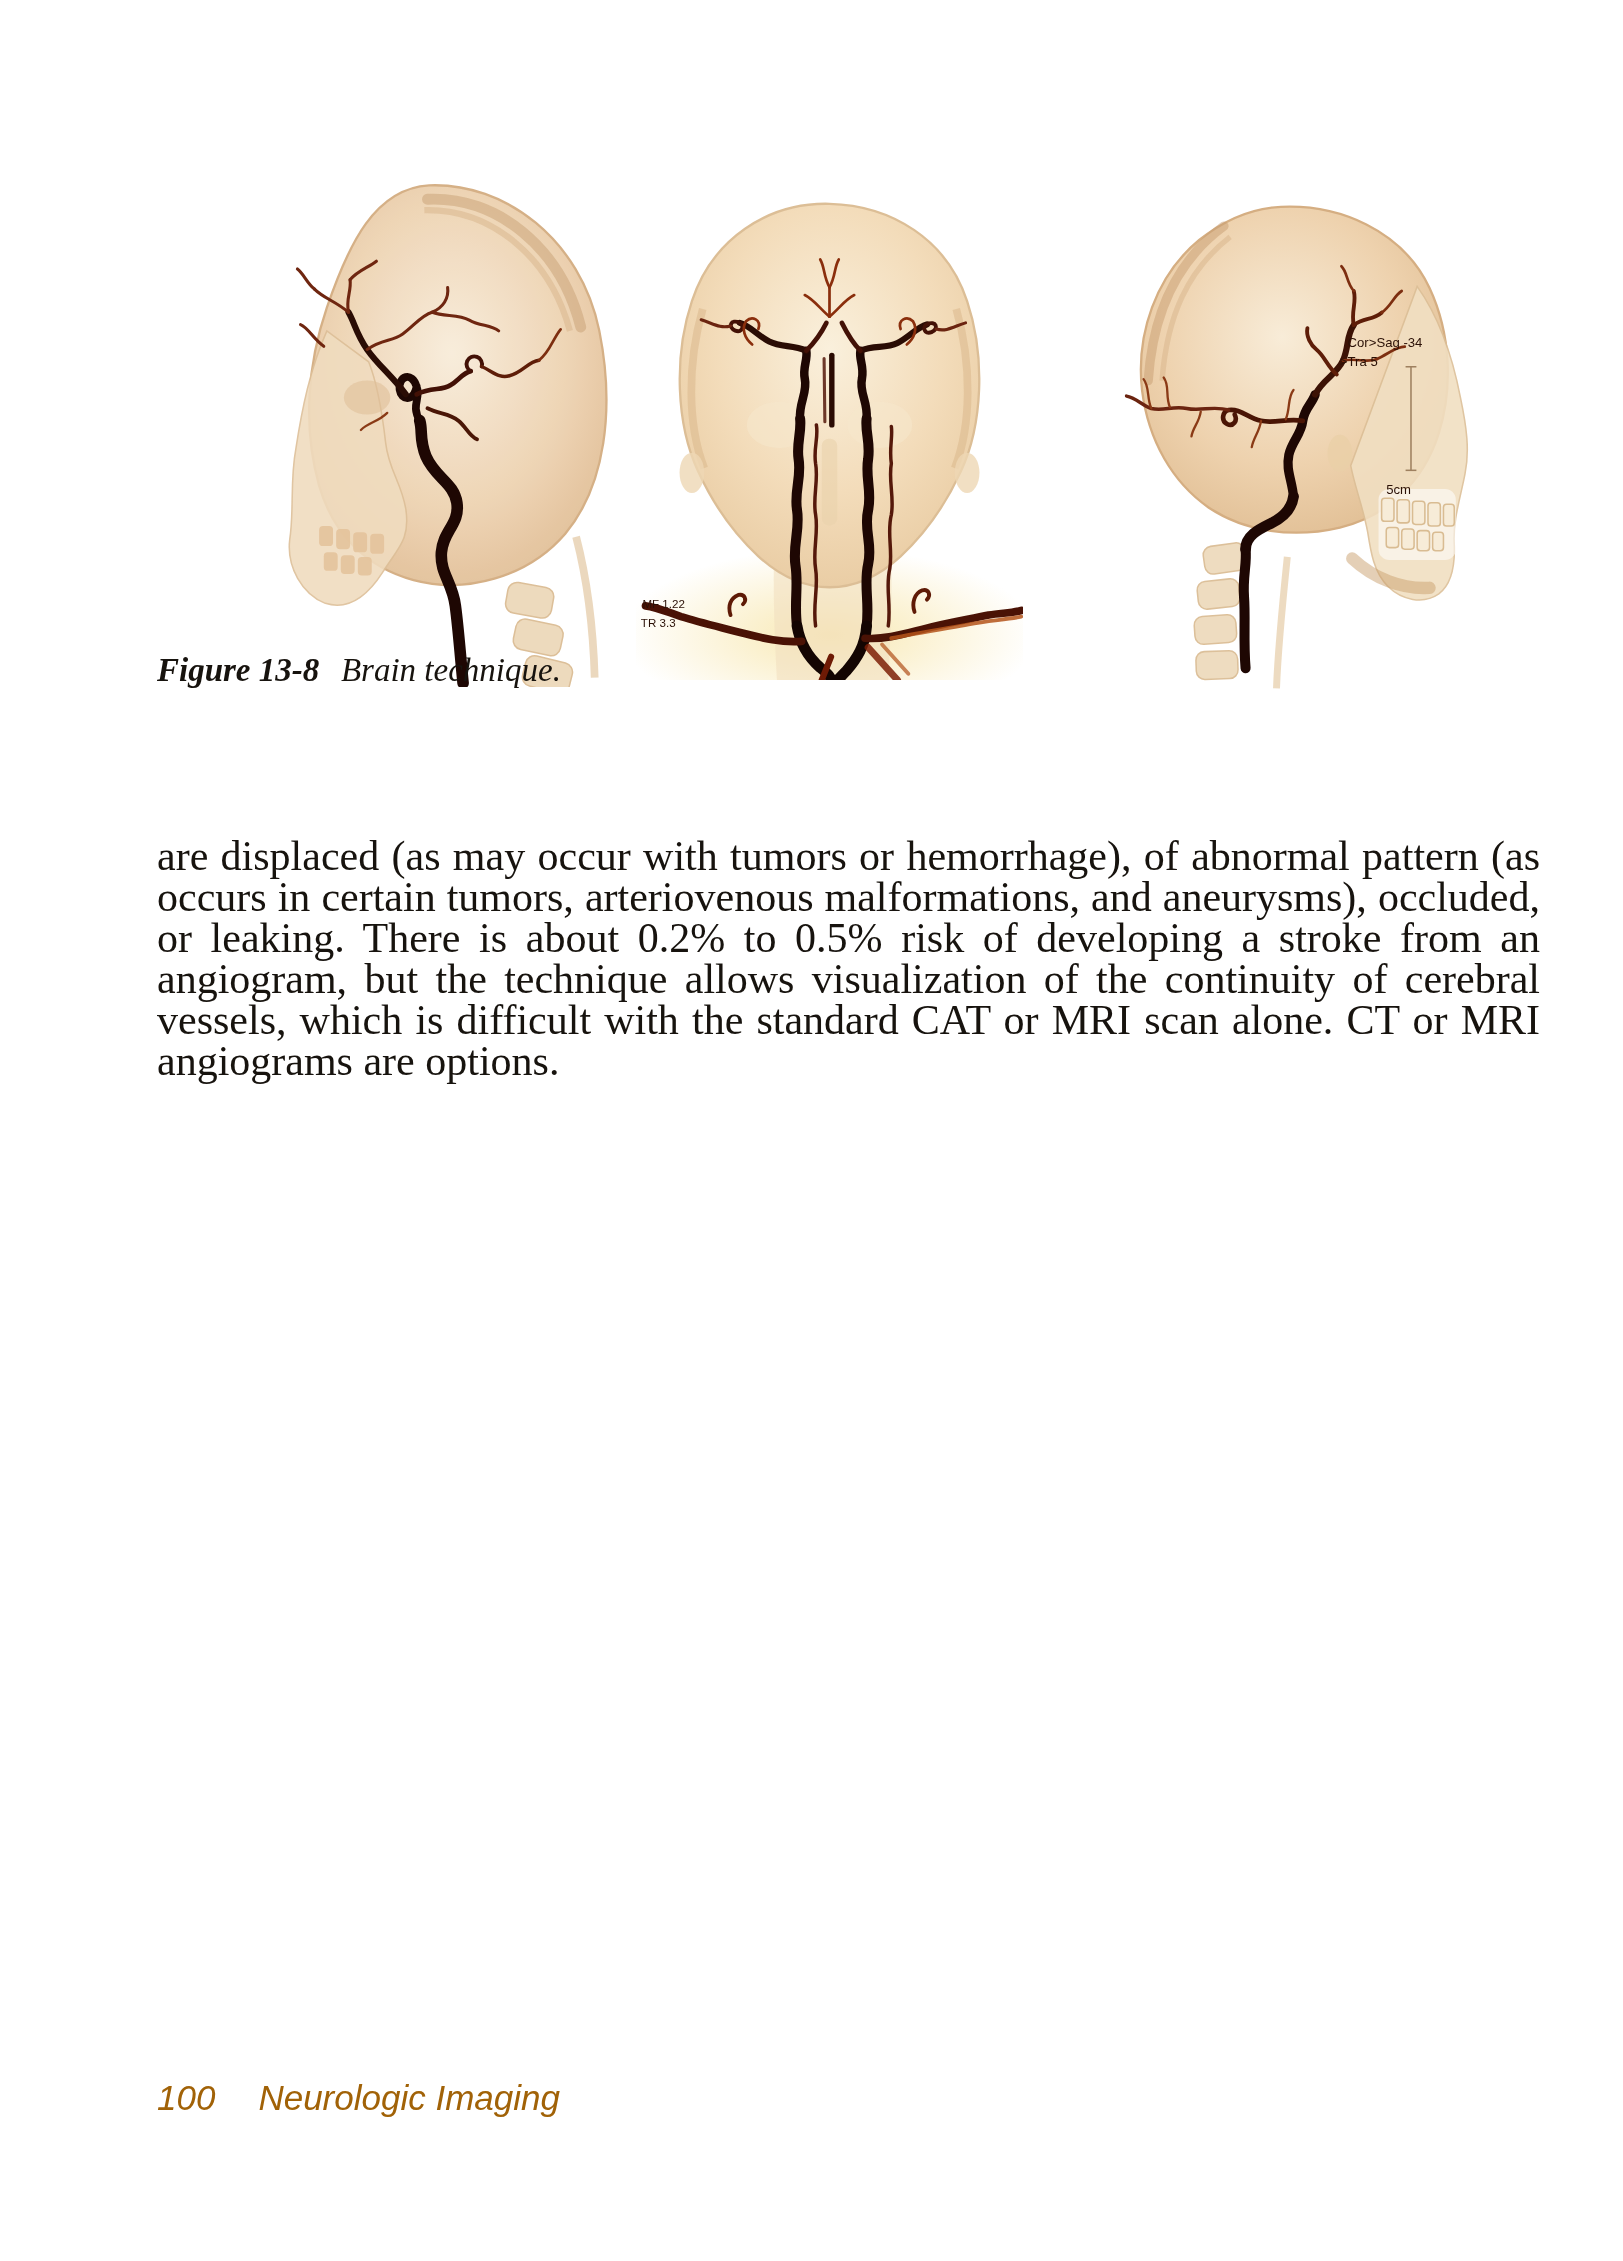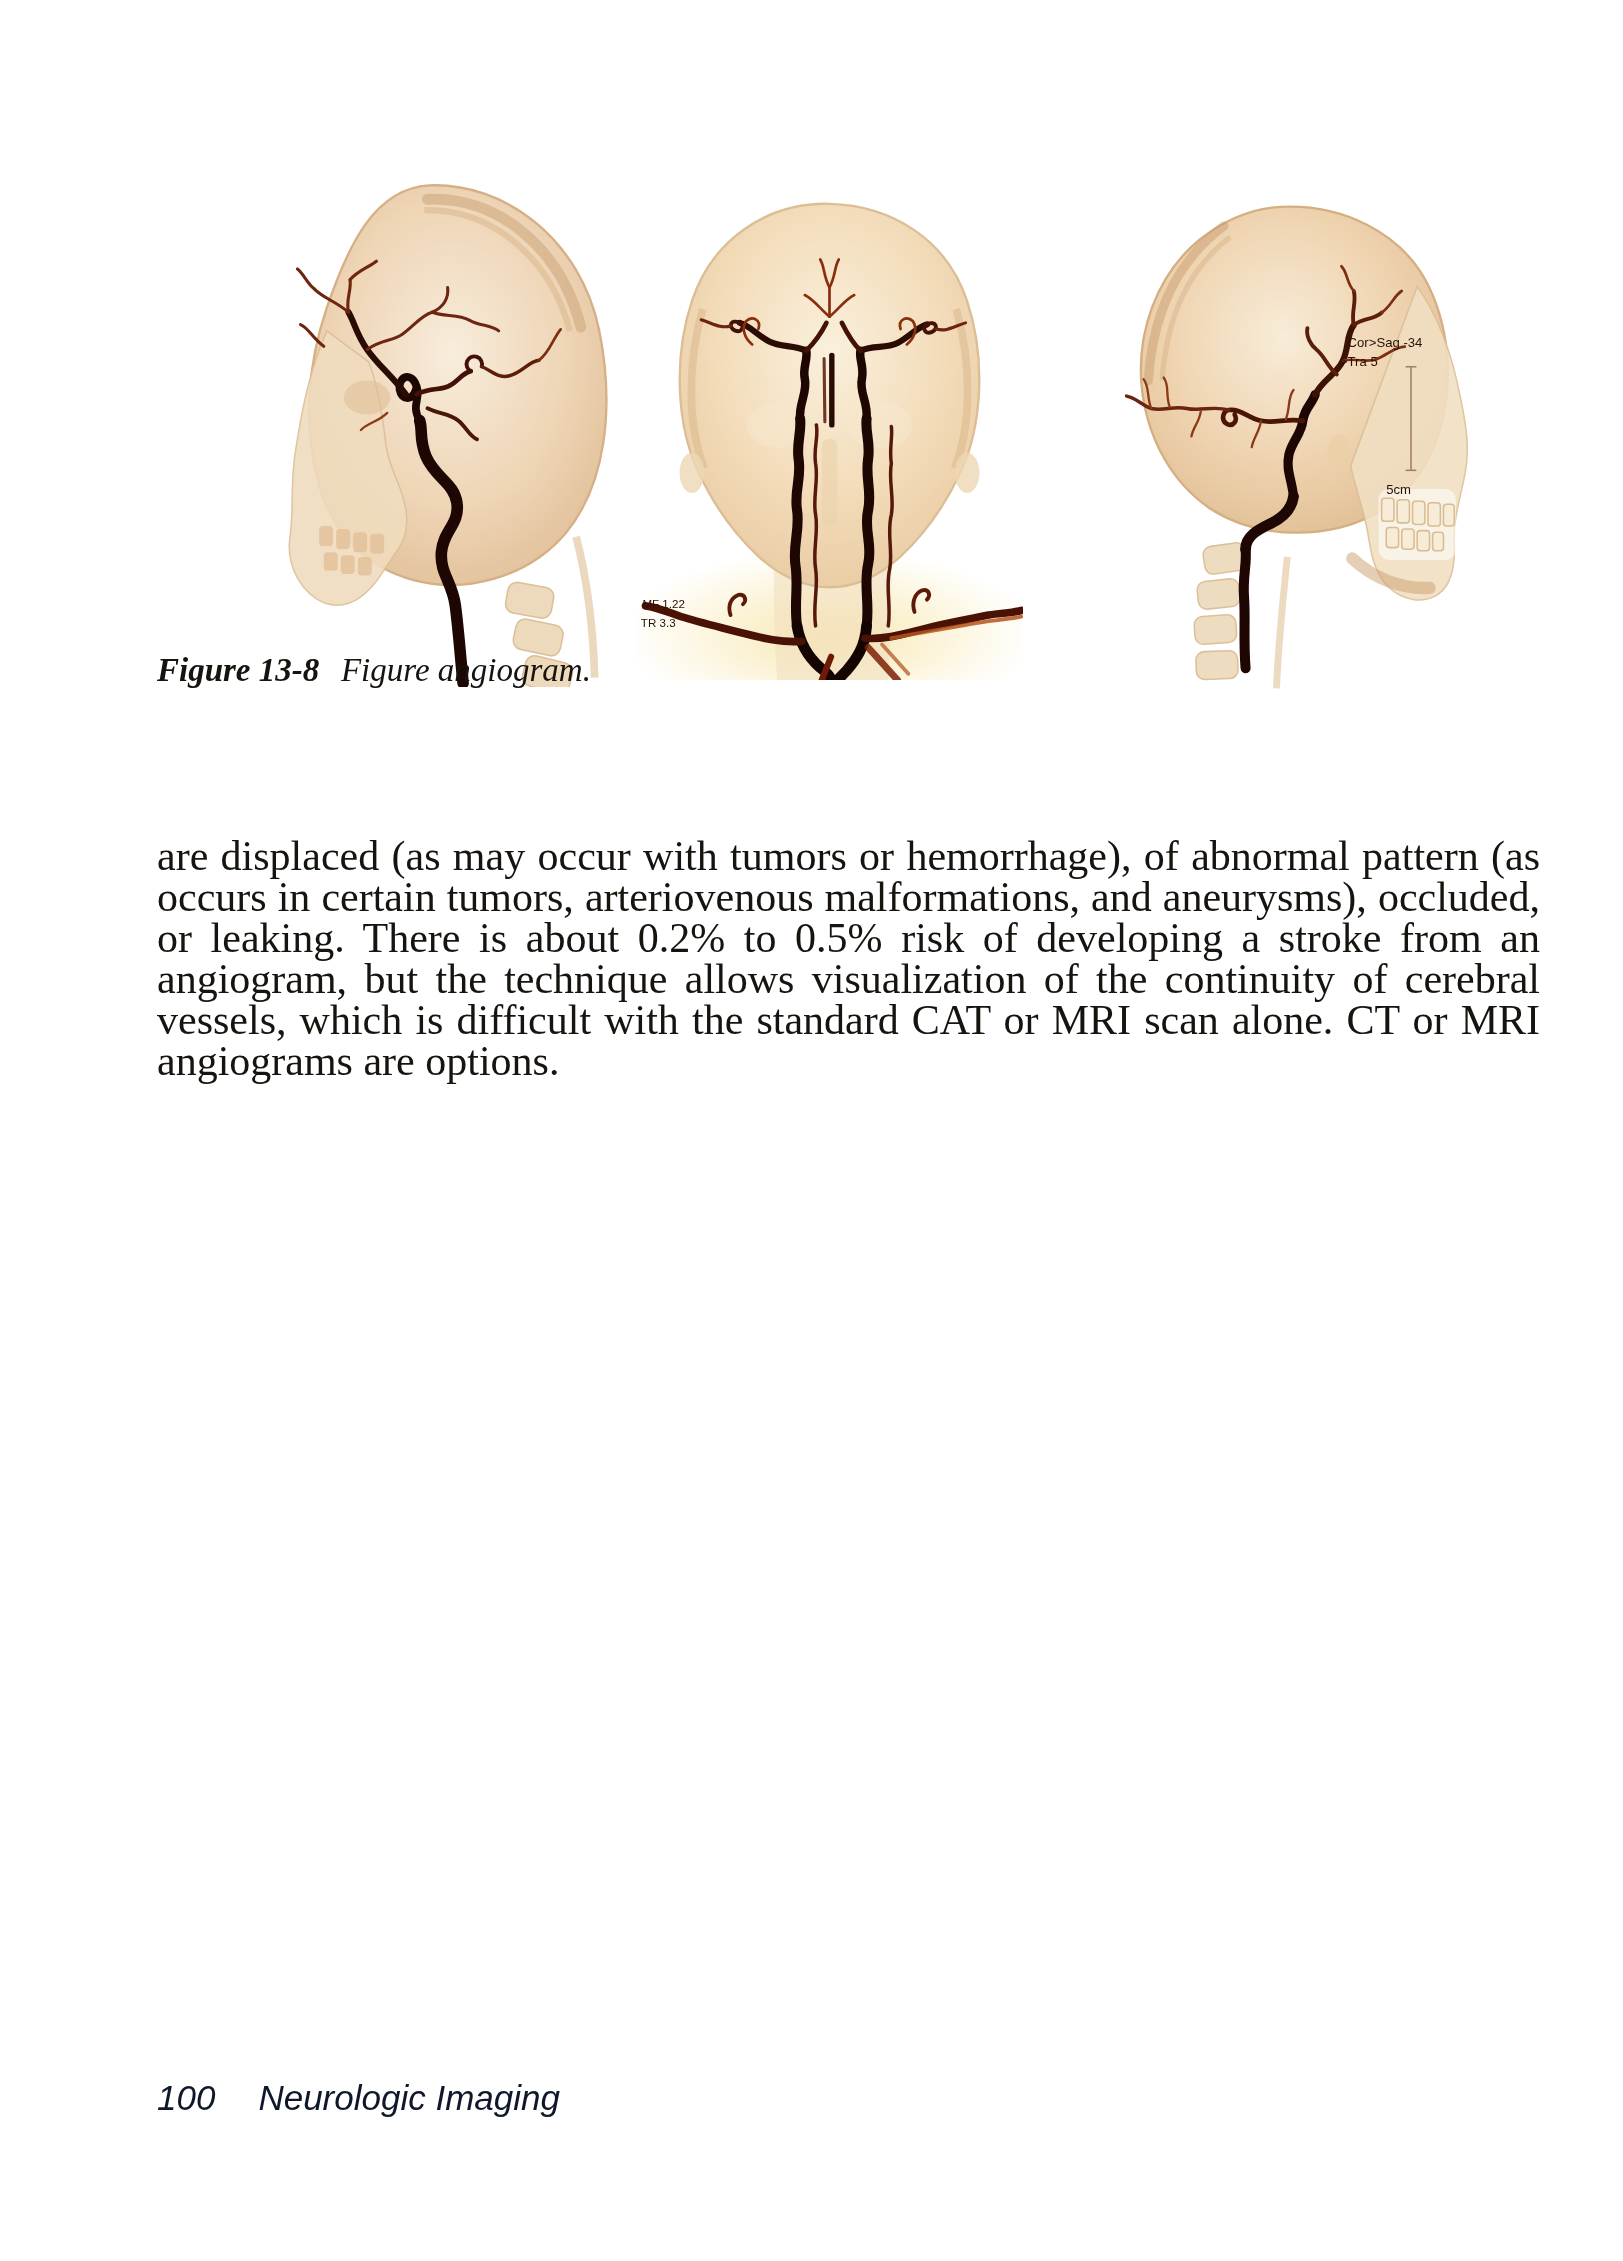--- a/index.html
+++ b/index.html
@@ -15,21 +15,21 @@
   }
   .caption .cap-label { font-weight:bold; margin-right:21.7px; }
   .bodytext {
     position:absolute; left:157px; top:794px; width:1383px;
     font-size:42px; line-height:41px; text-align:justify;
     text-justify:inter-word;
   }
   .footer {
     position:absolute; left:157px; top:2078px;
     font-family:"Liberation Sans", sans-serif; font-style:italic;
-    font-size:35px; color:#0f172a; white-space:nowrap;
+    font-size:35px; color:#a16207; white-space:nowrap;
   }
   .footer .num { margin-right:43px; }
   .ovtext { font-family:"Liberation Sans", sans-serif; fill:#2a1006; }
 </style>
 </head>
 <body>
 
 <div class="page">
 
   <div>
@@ -218,21 +218,21 @@
         <line x1="385" y1="222" x2="399" y2="222"></line>
         <line x1="385" y1="356" x2="399" y2="356"></line>
       </g>
       <text class="ovtext" x="310" y="196" font-size="17">Cor&gt;Sag -34</text>
       <text class="ovtext" x="300" y="221" font-size="17">&gt;Tra  5</text>
       <text class="ovtext" x="360" y="386" font-size="17">5cm</text>
     </svg>
   </div>
 
   <div class="caption">
-    <span class="cap-label">Figure 13-8</span><span>Figure angiogram.</span>
+    <span class="cap-label">Figure 13-8</span><span>Brain technique.</span>
   </div>
 
   <p class="bodytext">are displaced (as may occur with tumors or hemorrhage), of abnormal pattern (as occurs in certain tumors, arteriovenous malformations, and aneurysms), occluded, or leaking. There is about 0.2% to 0.5% risk of developing a stroke from an angiogram, but the technique allows visualization of the continuity of cerebral vessels, which is difficult with the standard CAT or MRI scan alone. CT or MRI angiograms are options.</p>
 
   <div class="footer">
     <span class="num">100</span><span>Neurologic Imaging</span>
   </div>
 
 </div>
 

